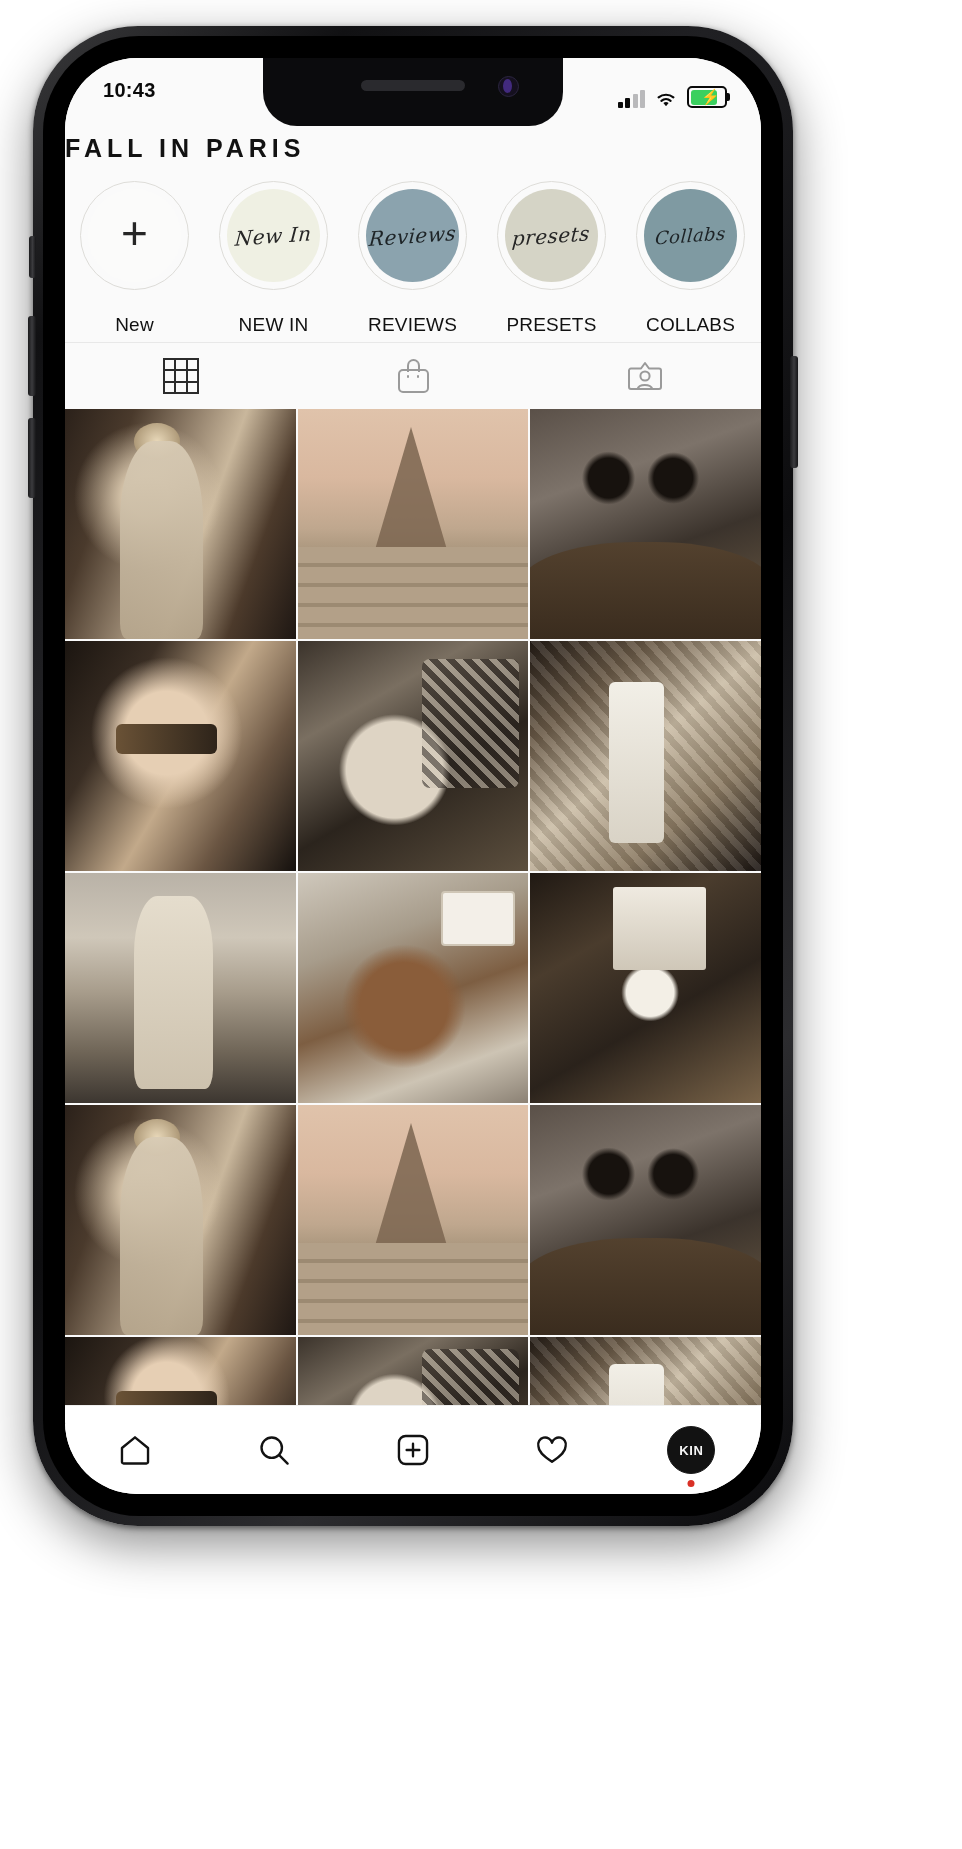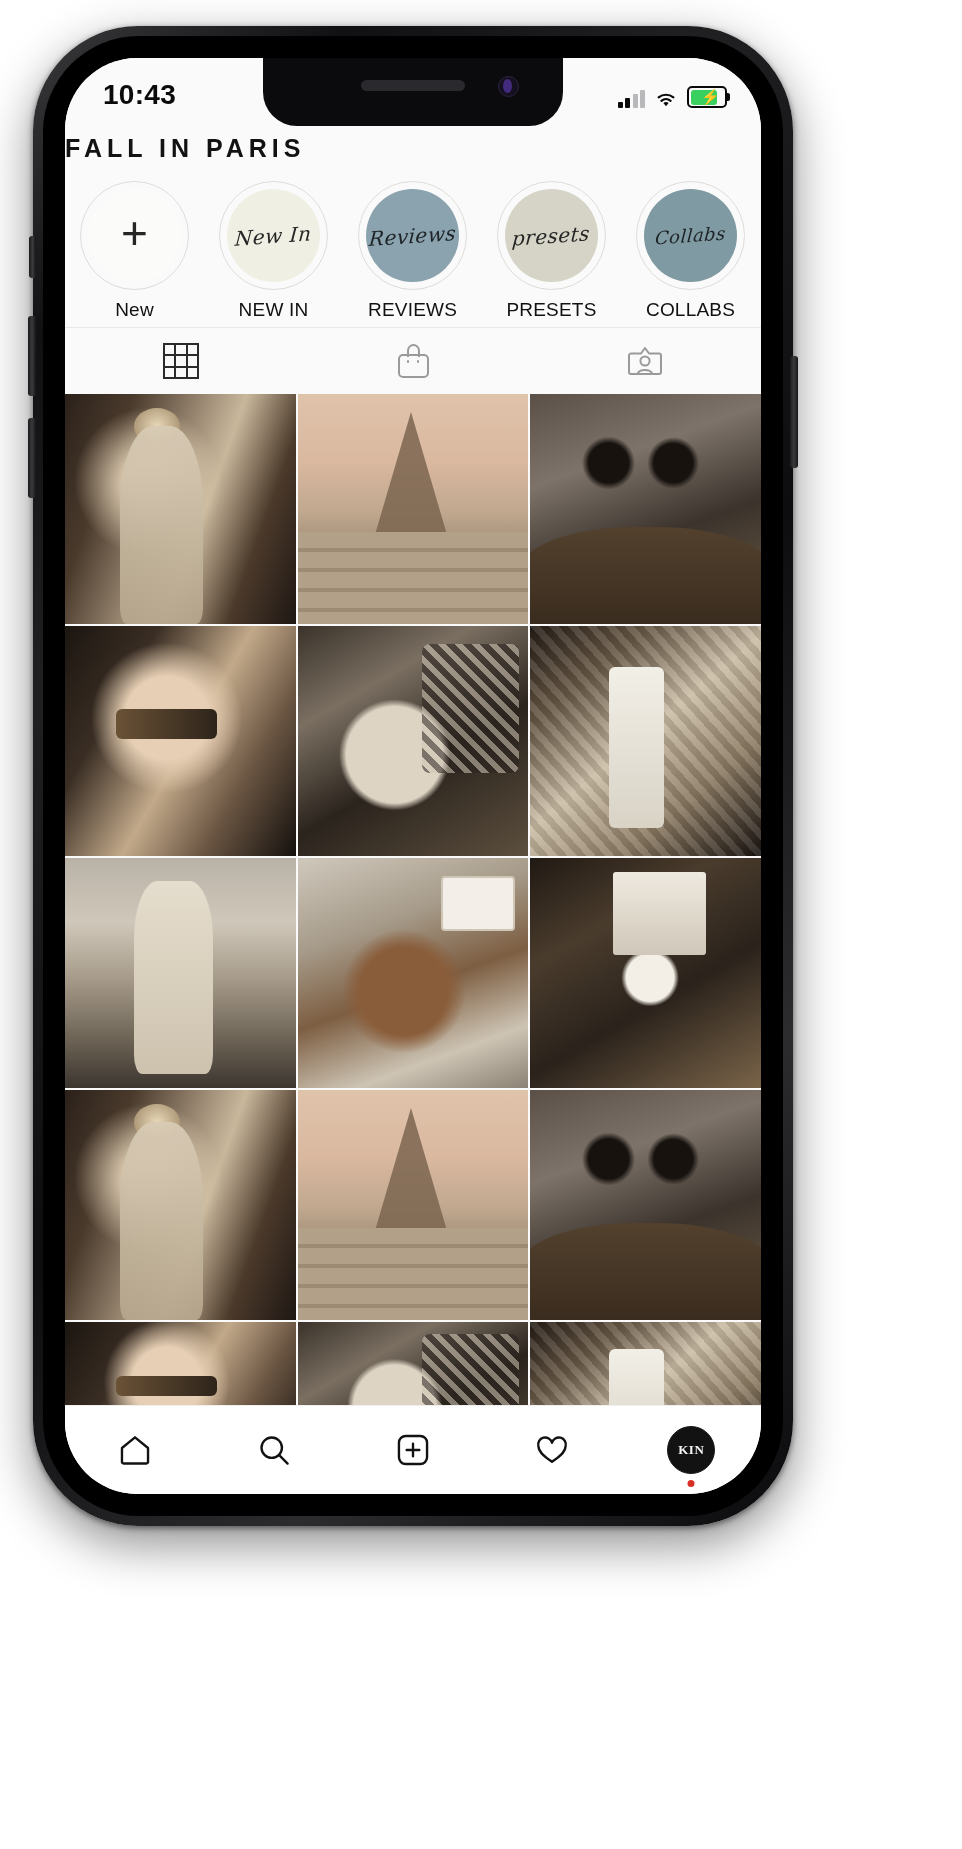--- a/index.html
+++ b/index.html
@@ -34,21 +34,21 @@
     position:absolute;left:50%;transform:translateX(-50%);top:0;
     width:300px;height:68px;background:#0b0b0d;
     border-bottom-left-radius:34px;border-bottom-right-radius:34px;z-index:40;
   }
   .speaker{position:absolute;left:50%;transform:translateX(-50%);top:22px;width:104px;height:11px;border-radius:6px;background:#2a2a2e;}
   .camera{position:absolute;right:44px;top:18px;width:19px;height:19px;border-radius:50%;background:#15101f;border:1px solid #2c2640;}
   .camera::after{content:"";position:absolute;left:4px;top:2px;width:9px;height:14px;border-radius:50%;background:#4a2f8f;opacity:.85;}
 
   
   .statusbar{position:relative;height:72px;background:#fafafa;}
-  .clock{position:absolute;left:38px;top:21px;font-size:28px;font-weight:700;letter-spacing:.3px;color:#0a0a0a;font-family:"Liberation Sans",sans-serif;}
+  .clock{position:absolute;left:38px;top:21px;font-size:20px;font-weight:700;letter-spacing:.3px;color:#0a0a0a;font-family:"Liberation Sans",sans-serif;}
   .status-right{position:absolute;right:34px;top:26px;display:flex;align-items:flex-end;gap:9px;height:24px;}
   .signal{display:flex;align-items:flex-end;gap:2.5px;height:18px;}
   .signal i{display:block;width:5px;border-radius:1px;background:#0a0a0a;}
   .signal i:nth-child(1){height:6px;}
   .signal i:nth-child(2){height:10px;}
   .signal i:nth-child(3){height:14px;background:#b9b9bb;}
   .signal i:nth-child(4){height:18px;background:#b9b9bb;}
   .wifi{width:24px;height:18px;position:relative;}
   .battery{position:relative;width:36px;height:18px;border:2px solid #0a0a0a;border-radius:5px;}
   .battery::after{content:"";position:absolute;right:-5px;top:5px;width:3px;height:8px;background:#0a0a0a;border-radius:0 2px 2px 0;}
@@ -61,40 +61,40 @@
     color:#121212;padding:4px 0 2px 0;background:#fafafa;
   }
 
   
   .highlights{display:flex;background:#fafafa;padding:16px 0 6px 0;align-items:flex-start;overflow:hidden;}
   .hl{width:139px;flex:0 0 139px;display:flex;flex-direction:column;align-items:center;}
   .hl-ring{width:107px;height:107px;border-radius:50%;border:1.3px solid #dddcd8;display:flex;align-items:center;justify-content:center;background:#fafafa;}
   .hl-cover{width:93px;height:93px;border-radius:50%;display:flex;align-items:center;justify-content:center;overflow:hidden;}
   .hl-script{font-family:"DejaVu Serif",serif;font-style:italic;font-size:20px;color:#262626;transform:rotate(-4deg) skewX(-8deg);letter-spacing:.5px;white-space:nowrap;}
   .hl-plus{font-size:46px;font-weight:300;color:#262626;line-height:1;margin-top:-6px;}
-  .hl-label{margin-top:9px;font-size:19px;color:#111;letter-spacing:.2px;white-space:nowrap;}
+  .hl-label{margin-top:24px;font-size:19px;color:#111;letter-spacing:.2px;white-space:nowrap;}
 
   
   .tabbar{display:flex;border-top:1.5px solid #e8e8e8;background:#fafafa;height:66px;align-items:center;}
   .tabitem{flex:1;display:flex;align-items:center;justify-content:center;height:100%;}
   .grid-ico{width:32px;height:32px;display:grid;grid-template-columns:repeat(3,1fr);grid-template-rows:repeat(3,1fr);gap:2px;background:#2b2b2b;padding:2px;}
   .grid-ico span{background:#fafafa;display:block;}
   .bag-ico{width:31px;height:34px;position:relative;}
   .bag-ico .body{position:absolute;left:0;bottom:0;width:31px;height:24px;border:2.2px solid #9a9a9a;border-radius:5px;box-sizing:border-box;}
   .bag-ico .handle{position:absolute;left:9px;top:0;width:13px;height:13px;border:2.2px solid #9a9a9a;border-bottom:none;border-radius:7px 7px 0 0;box-sizing:border-box;}
   .bag-ico .d1,.bag-ico .d2{position:absolute;width:2.6px;height:2.6px;border-radius:50%;background:#9a9a9a;top:16px;}
   .bag-ico .d1{left:9px;} .bag-ico .d2{left:19px;}
   .tag-ico{width:34px;height:32px;}
 
   
   .photogrid{display:grid;grid-template-columns:repeat(3,1fr);gap:2px;background:#fafafa;height:1015px;overflow:hidden;}
   .cell{position:relative;overflow:hidden;height:230px;}
 
   
-  .bottomnav{position:absolute;left:0;right:0;bottom:0;height:88px;background:#fff;display:flex;align-items:center;justify-content:space-around;border-top:1px solid #efefef;z-index:20;font-family:Liberation Serif, serif;}
+  .bottomnav{position:absolute;left:0;right:0;bottom:0;height:88px;background:#fff;display:flex;align-items:center;justify-content:space-around;border-top:1px solid #efefef;z-index:20;}
   .navbtn{width:62px;height:62px;display:flex;align-items:center;justify-content:center;position:relative;}
   .avatar{width:46px;height:46px;border-radius:50%;background:#121212;display:flex;align-items:center;justify-content:center;border:1.5px solid #1c1c1c;}
   .avatar span{color:#f4f4f4;font-size:13px;font-weight:700;letter-spacing:.6px;}
   .reddot{position:absolute;bottom:-6px;left:50%;transform:translateX(-50%);width:7px;height:7px;border-radius:50%;background:#d93025;}
 
   
   .p-street{background:
      radial-gradient(circle at 36% 38%,rgba(232,214,186,.95) 0 10%,rgba(0,0,0,0) 36%),
      linear-gradient(110deg,#2b211a 0%,#4a3a2c 22%,#9c8a74 45%,#c9b79c 58%,#4c3a2b 78%,#1e1713 100%);}
   .p-street::after{content:"";position:absolute;left:24%;top:14%;width:36%;height:86%;

